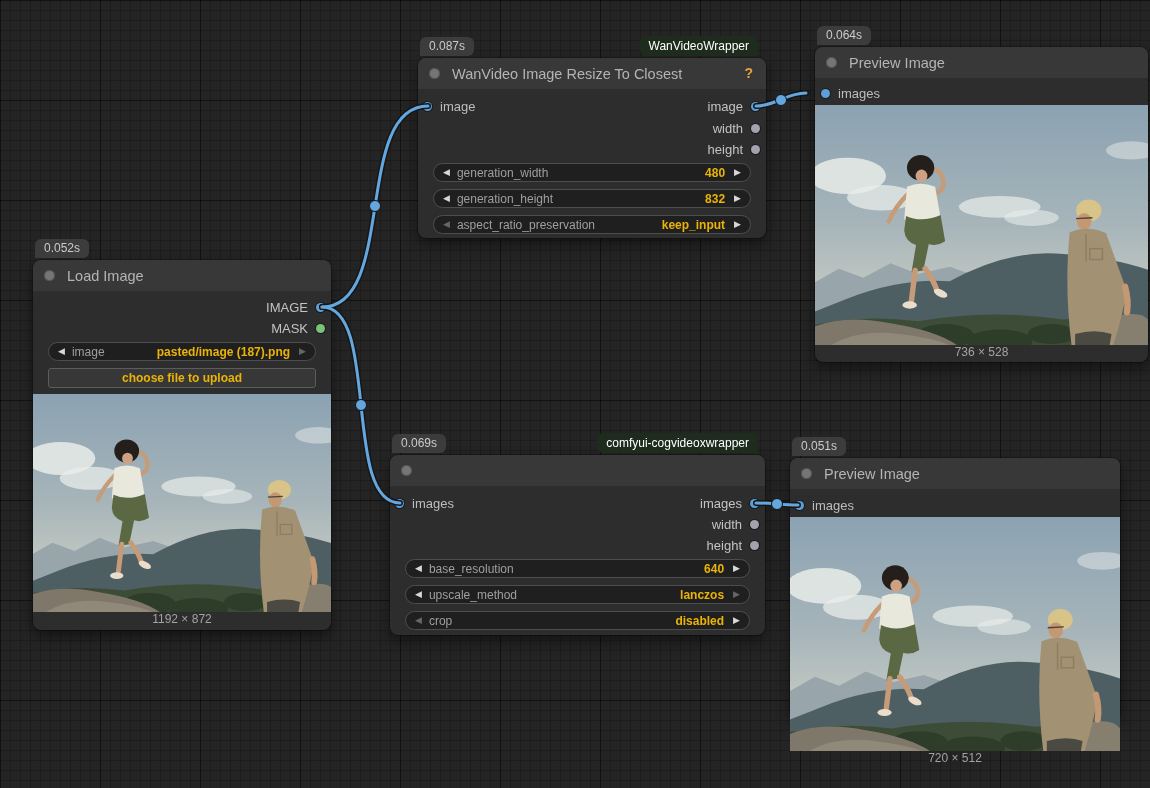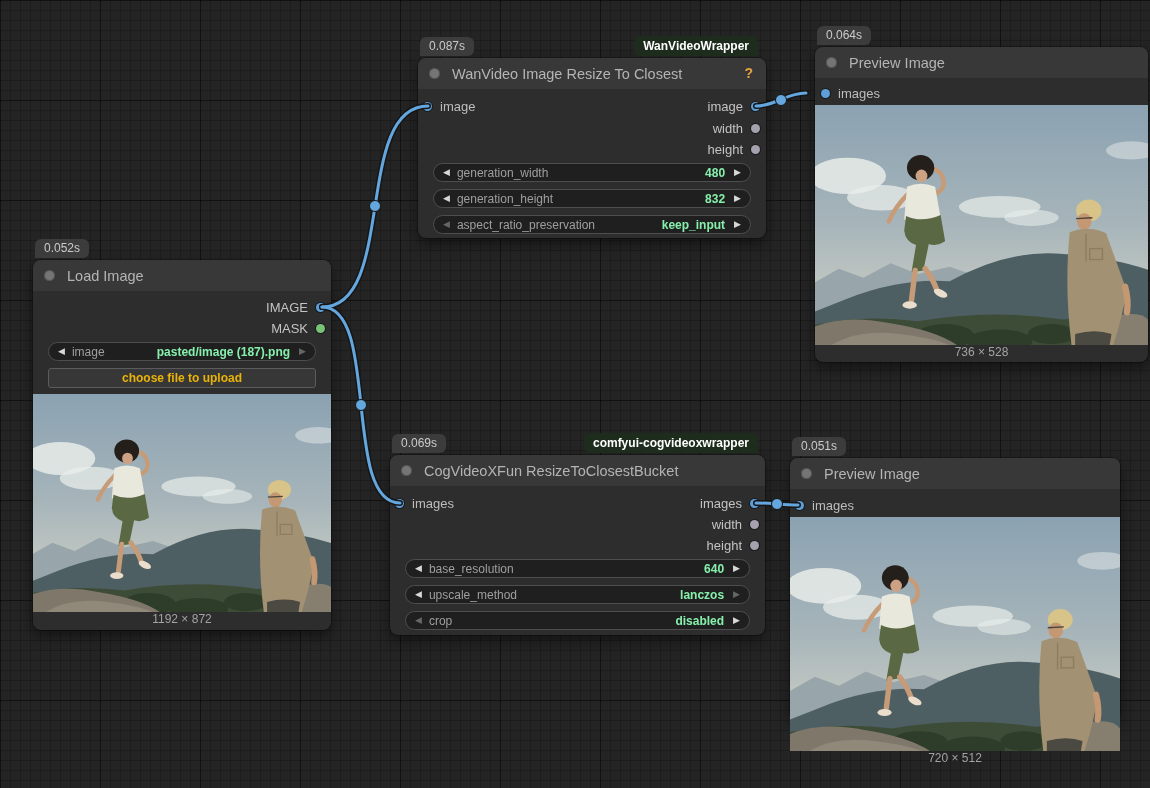--- a/index.html
+++ b/index.html
@@ -29,30 +29,30 @@
   .slot.out .slot-label{color:#c3c3c3;}
   .dot-image{background:#5d9fd8;}
   .dot-mask{background:#79c379;}
   .dot-int{background:#a6a1af;}
   .widget{position:absolute;height:19px;background:#1f1f1f;border:1px solid #4d4d4d;
     border-radius:10px;display:flex;align-items:center;font-size:12px;color:#9f9f9f;
     padding:0 9px;box-sizing:border-box;}
   .widget .arrow{font-size:9px;color:#d8d8d8;line-height:1;flex:0 0 auto;}
   .widget .arrow.dim{color:#666;}
   .widget .wname{margin-left:7px;white-space:nowrap;text-align:center;}
-  .widget .wvalue{margin-left:auto;margin-right:9px;color:#86efac;font-weight:bold;white-space:nowrap;}
+  .widget .wvalue{margin-left:auto;margin-right:9px;color:#eab308;font-weight:bold;white-space:nowrap;}
   .upload-btn{position:absolute;height:20px;background:#373737;border:1px solid #5c5c5c;
     border-radius:3px;color:#eab308;font-weight:bold;font-size:12px;display:flex;
     align-items:center;justify-content:center;box-sizing:border-box;cursor:pointer;}
   .photo{position:absolute;left:0;right:0;overflow:hidden;background:#444;}
   .photo svg{display:block;width:100%;height:100%;}
   .caption{position:absolute;left:0;right:0;text-align:center;color:#a3a3a3;font-size:12px;}
   .timing-badge{position:absolute;top:-21px;left:2px;background:#3c3c3c;color:#cbcbcb;
     font-size:12px;line-height:19px;padding:0 9px;border-radius:6px 6px 6px 0;}
-  .module-badge{position:absolute;top:-22px;background:#1d2c1c;color:#fff;font-weight:bold;
+  .module-badge{position:absolute;top:-22px;background:#1d2c1c;color:#fff;font-weight:normal;
     font-size:12px;line-height:20px;padding:0 9px;border-radius:6px 6px 0 6px;}
   .links{position:absolute;inset:0;z-index:5;pointer-events:none;}
 </style>
 </head>
 <body>
 
 <svg width="0" height="0" style="position:absolute" aria-hidden="true">
   <defs>
     <linearGradient id="skyg" x1="0" y1="0" x2="0" y2="1">
       <stop offset="0" stop-color="#8ba2b2"></stop>
@@ -201,21 +201,20 @@
         </svg>
     </div>
     <div class="caption" style="top:298px">736 × 528</div>
   </div>
 
   <div class="node" style="left:390px;top:455px;width:375px;height:180px">
     <div class="timing-badge">0.069s</div>
     <div class="module-badge" style="right:7px">comfyui-cogvideoxwrapper</div>
     <div class="node-title">
       <span class="collapse-dot"></span>
-      <span>CogVideoXFun ResizeToClosestBucket</span>
     </div>
     <div class="slot in" style="top:38px">
       <span class="dot dot-image"></span>
       <span class="slot-label">images</span>
     </div>
     <div class="slot out" style="top:38px">
       <span class="slot-label">images</span>
       <span class="dot dot-image"></span>
     </div>
     <div class="slot out" style="top:59px">

